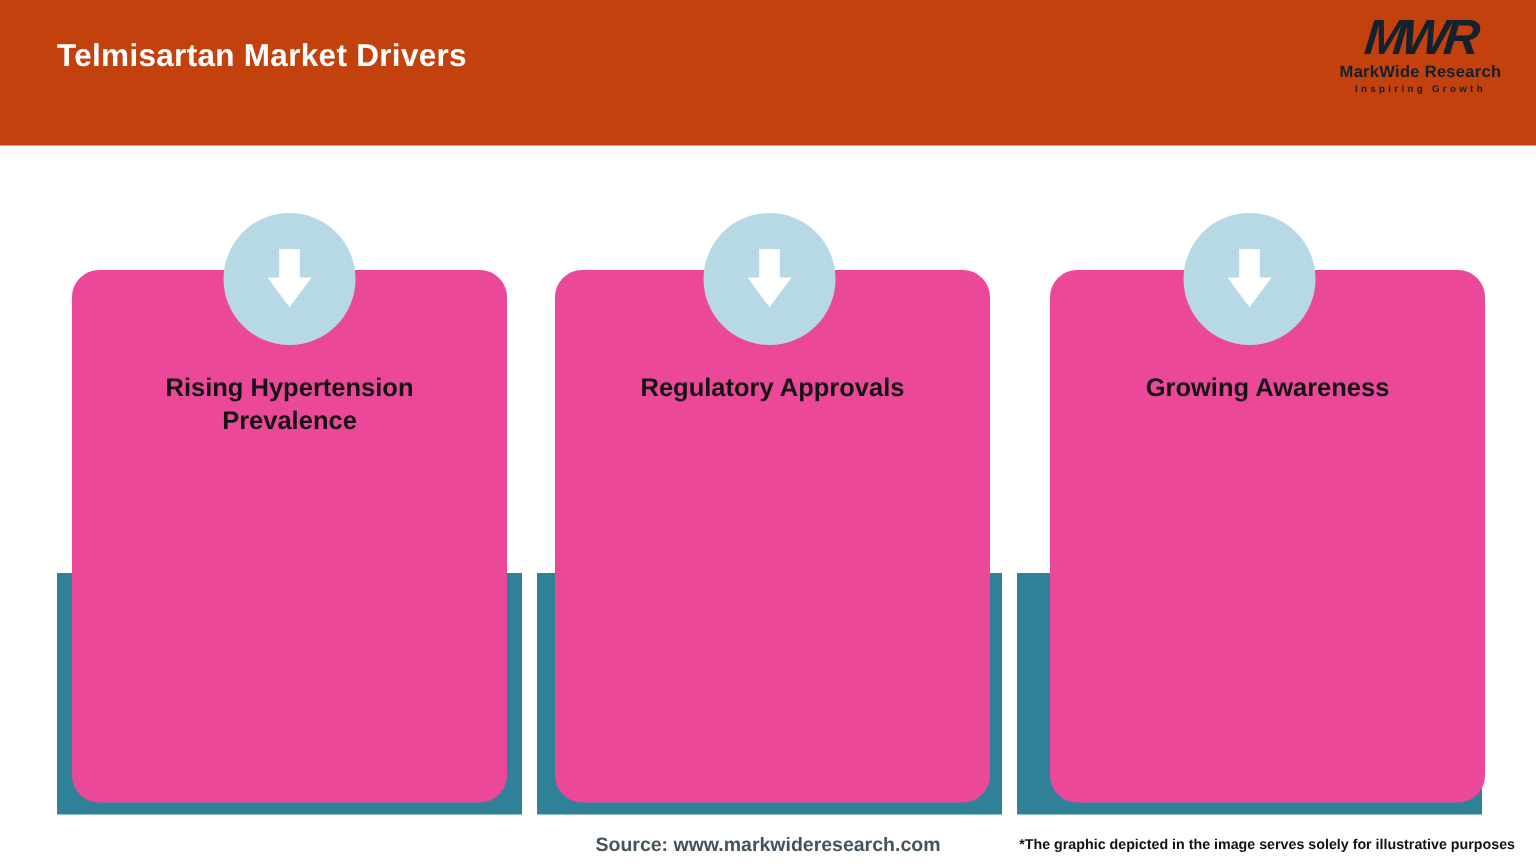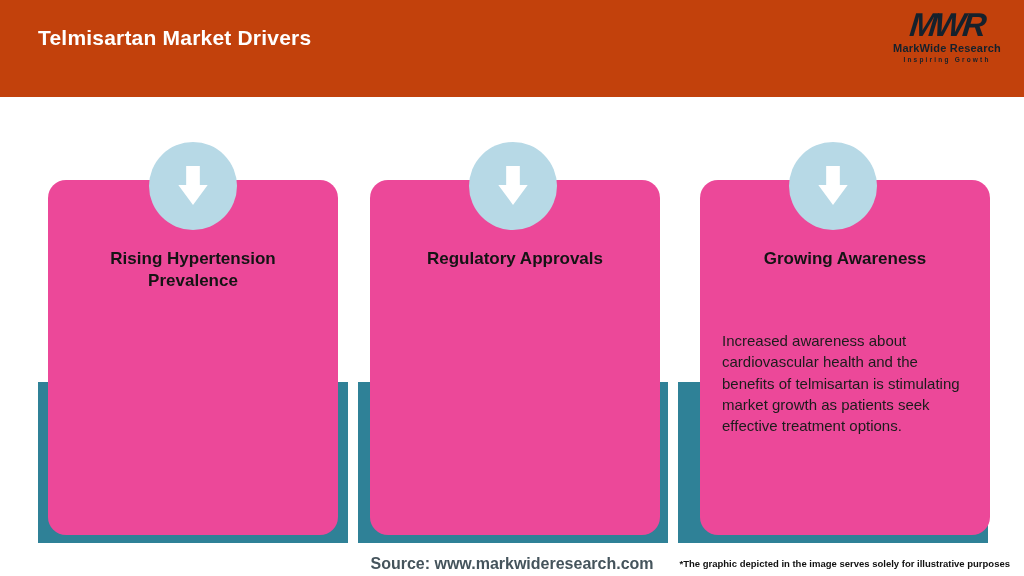--- a/index.html
+++ b/index.html
@@ -55,21 +55,21 @@
     position:absolute;top:142px;width:88px;height:88px;border-radius:50%;
     background:#B7D9E6;display:flex;align-items:center;justify-content:center;
   }
   .circle.c1{left:149px;}
   .circle.c2{left:469px;}
   .circle.c3{left:789px;}
   .arrow-svg{width:42px;height:48px;display:block;}
   
   .source{
     position:absolute;left:0;top:555px;width:1024px;text-align:center;
-    font-size:16px;font-weight:bold;color:#45545C;
+    font-size:13px;font-weight:bold;color:#45545C;
   }
   .disclaimer{
     position:absolute;right:14px;top:558px;
     font-size:9.5px;color:#111111;font-weight:bold;
   }
 </style>
 </head>
 <body>
 
 <div class="header">
@@ -88,21 +88,20 @@
 <div class="card c1">
   <div class="card-title">Rising Hypertension Prevalence</div>
 </div>
 
 <div class="card c2">
   <div class="card-title">Regulatory Approvals</div>
 </div>
 
 <div class="card c3">
   <div class="card-title">Growing Awareness</div>
-  <div class="card-body">Increased awareness about cardiovascular health and the benefits of telmisartan is stimulating market growth as patients seek effective treatment options.</div>
 </div>
 
 <div class="circle c1">
   <svg class="arrow-svg" viewBox="0 0 40 44" xmlns="http://www.w3.org/2000/svg">
     <polygon points="13.5,3 26.5,3 26.5,21 34,21 20,40 6,21 13.5,21" fill="#FFFFFF"></polygon>
   </svg>
 </div>
 <div class="circle c2">
   <svg class="arrow-svg" viewBox="0 0 40 44" xmlns="http://www.w3.org/2000/svg">
     <polygon points="13.5,3 26.5,3 26.5,21 34,21 20,40 6,21 13.5,21" fill="#FFFFFF"></polygon>

